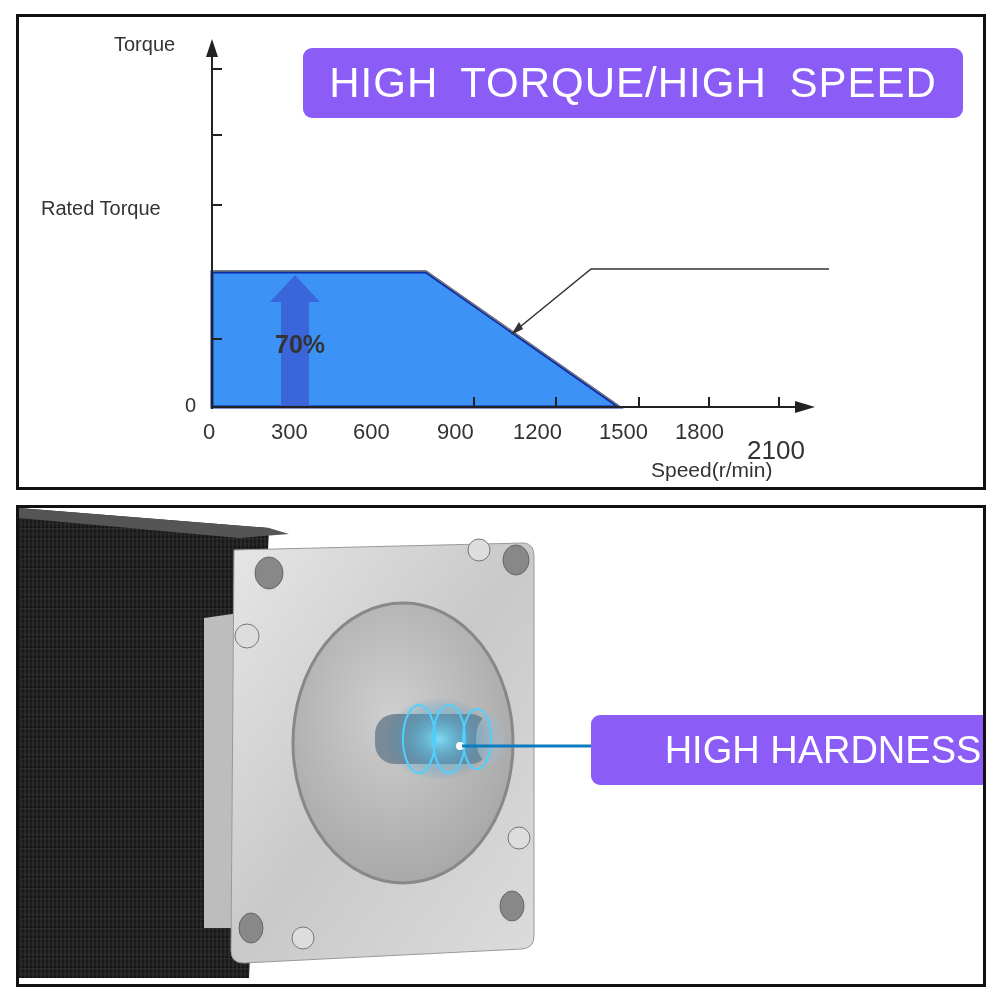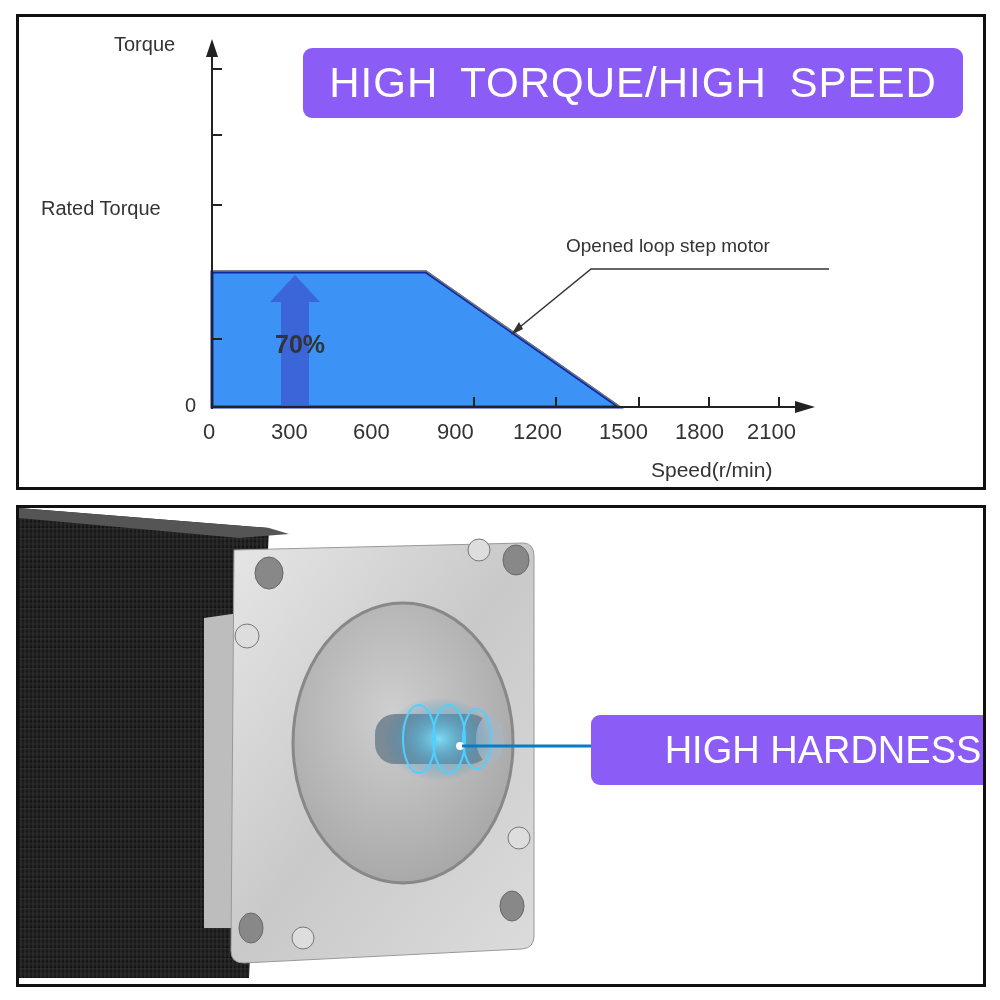--- a/index.html
+++ b/index.html
@@ -42,32 +42,31 @@
     <line x1="690" y1="390" x2="690" y2="380" stroke="#222" stroke-width="2"></line>
     <line x1="760" y1="390" x2="760" y2="380" stroke="#222" stroke-width="2"></line>
 
     <polyline points="810,252 572,252 496,314" fill="none" stroke="#333" stroke-width="1.5"></polyline>
     <polygon points="492,318 500,305 504,312" fill="#333"></polygon>
   </svg>
 
   <div class="axis-label" style="left:95px;top:16px;">Torque</div>
   <div class="axis-label" style="left:22px;top:180px;">Rated Torque</div>
   <div class="axis-label" style="left:166px;top:377px;">0</div>
-  <div class="axis-label" style="left:547px;top:218px;font-size:19px;">Opened loop step motor</div>
   <div class="axis-label" style="left:256px;top:313px;font-size:25px;font-weight:bold;">70%</div>
 
   <div style="position:absolute;left:0;top:402px;width:964px;height:30px;">
     <span class="axis-label" style="left:184px;top:0;font-size:22px;">0</span>
     <span class="axis-label" style="left:252px;top:0;font-size:22px;">300</span>
     <span class="axis-label" style="left:334px;top:0;font-size:22px;">600</span>
     <span class="axis-label" style="left:418px;top:0;font-size:22px;">900</span>
     <span class="axis-label" style="left:494px;top:0;font-size:22px;">1200</span>
     <span class="axis-label" style="left:580px;top:0;font-size:22px;">1500</span>
     <span class="axis-label" style="left:656px;top:0;font-size:22px;">1800</span>
-    <span class="axis-label" style="left:728px;top:0;font-size:22px;">2100</span>
+    <span class="axis-label" style="left:728px;top:16px;font-size:26px;">2100</span>
   </div>
 
   <div class="axis-label" style="left:632px;top:441px;font-size:21px;">Speed(r/min)</div>
 
   <div id="speed-banner" class="banner">HIGH  TORQUE/HIGH  SPEED</div>
 </div>
 
 <div id="photo-panel" class="panel">
   <svg width="964" height="476" viewBox="0 0 964 476" style="position:absolute;left:0;top:0;">
     <defs>

